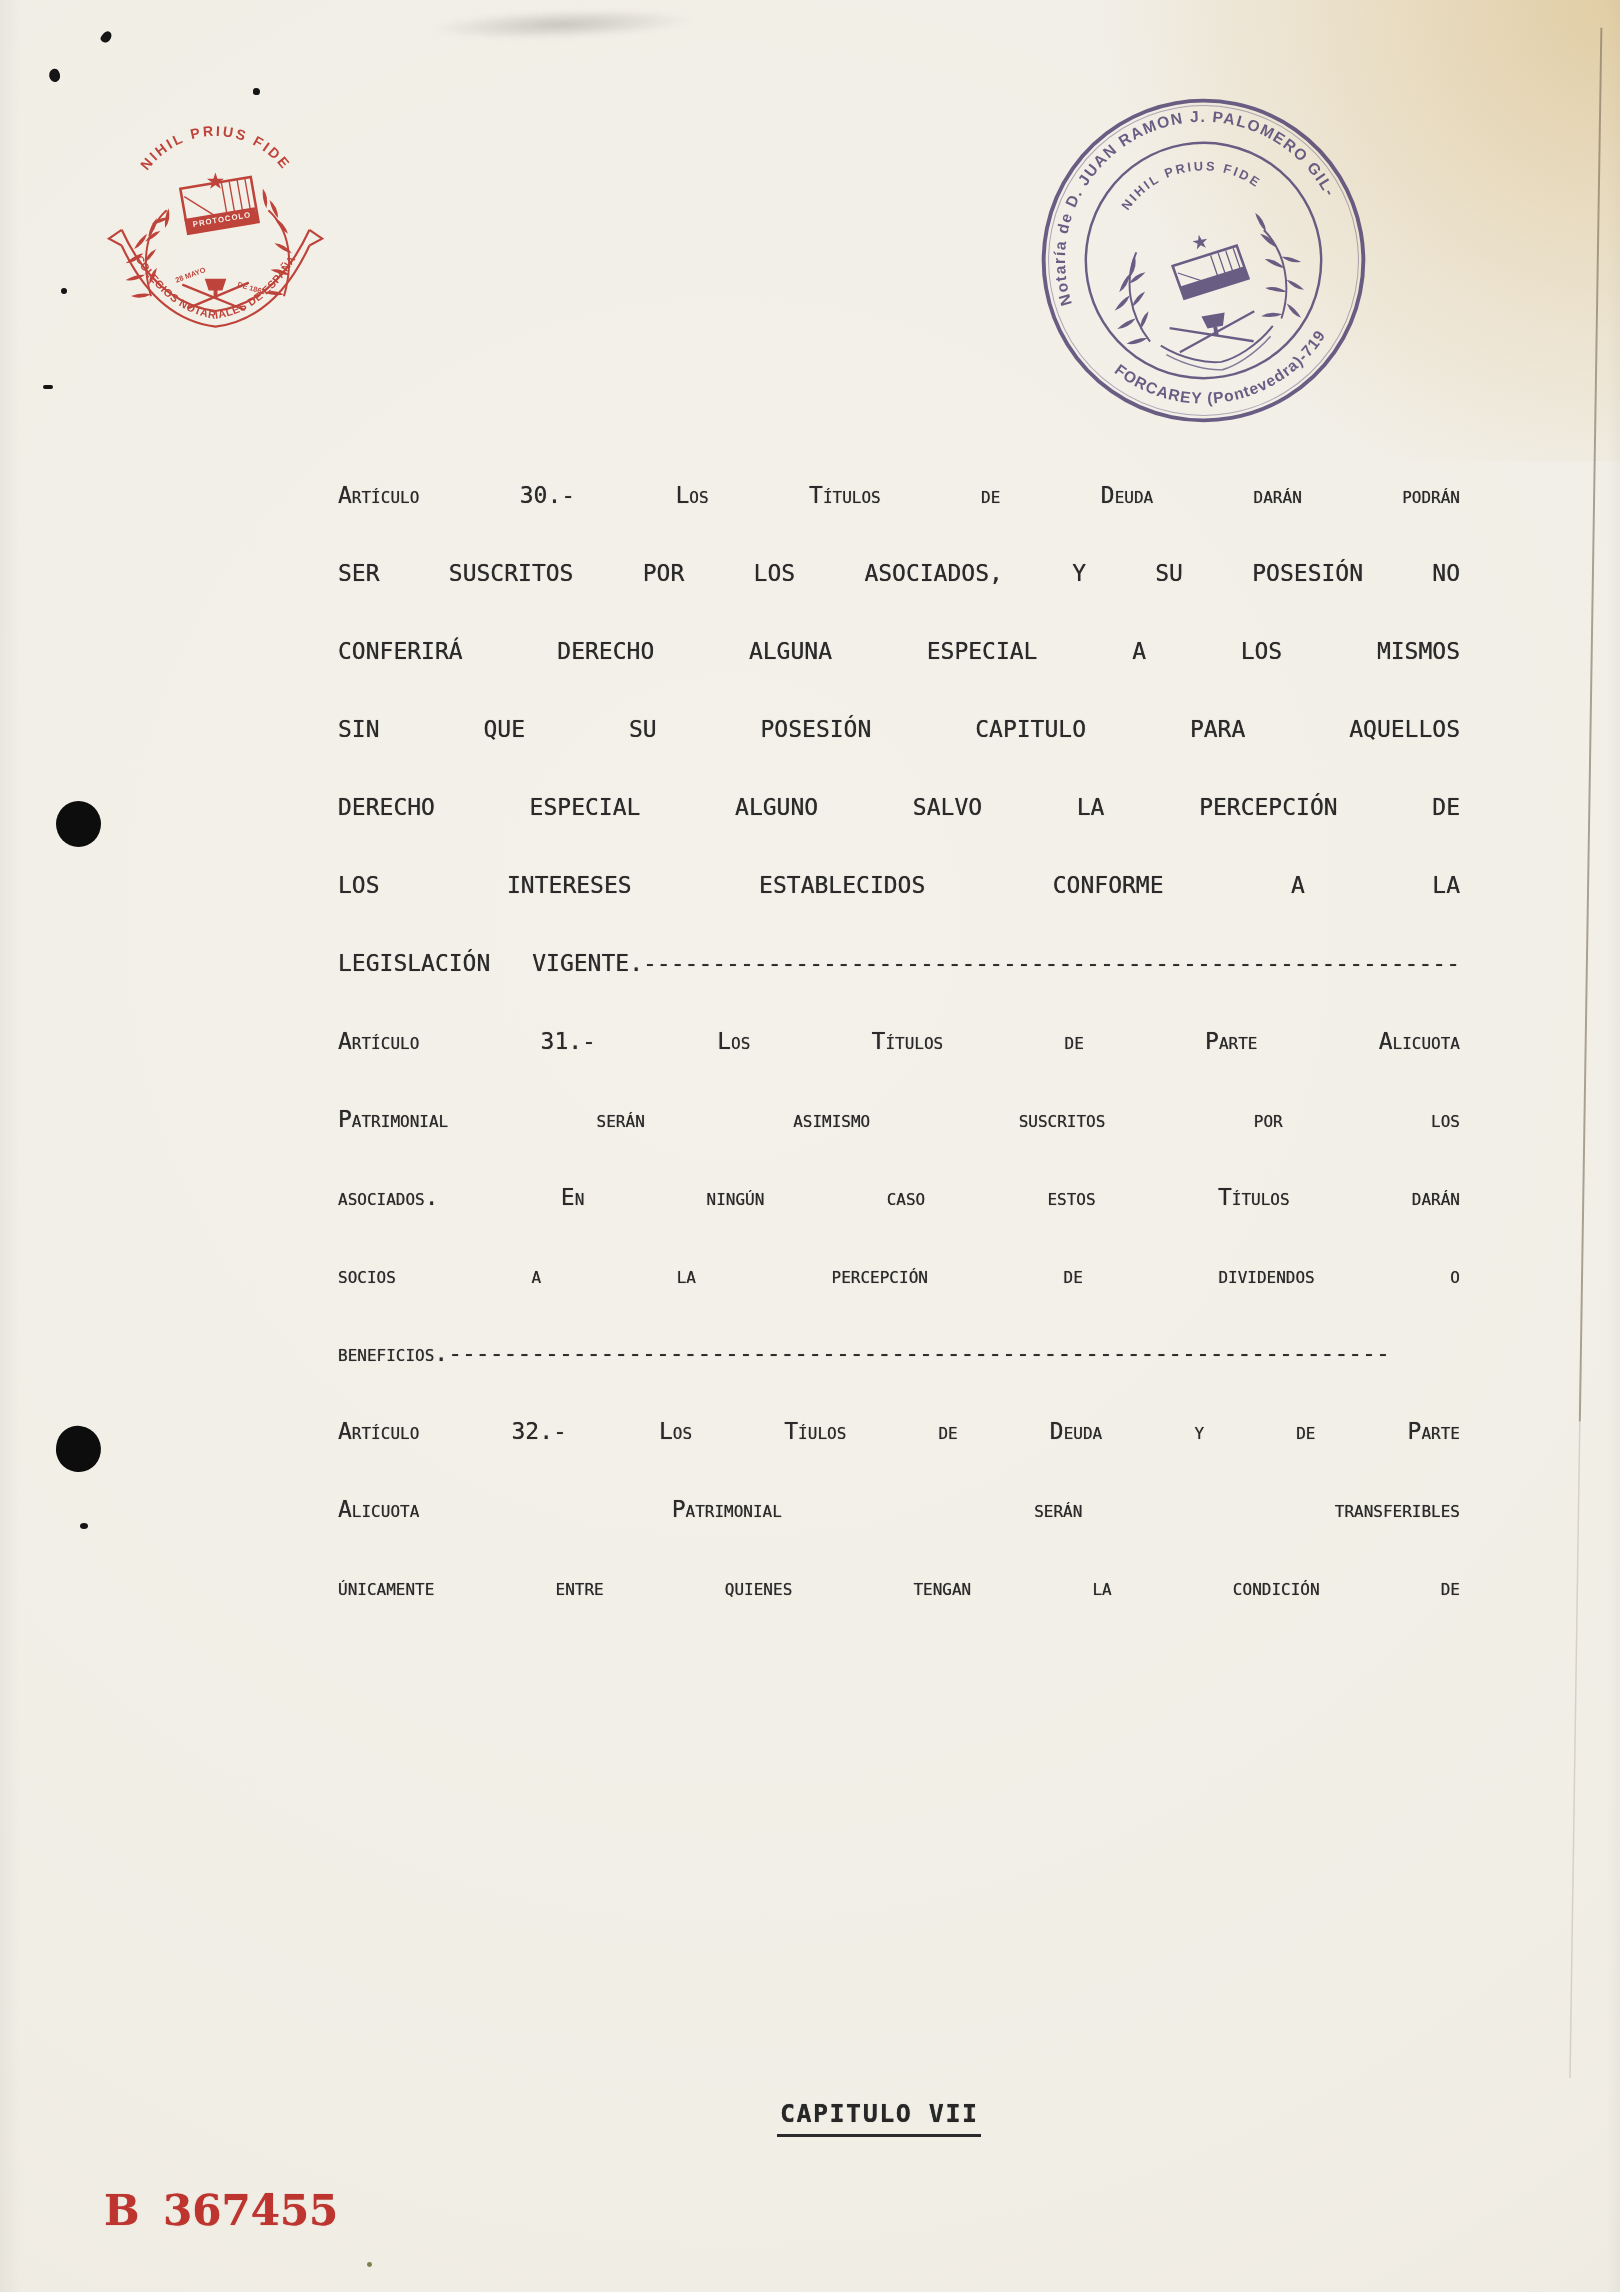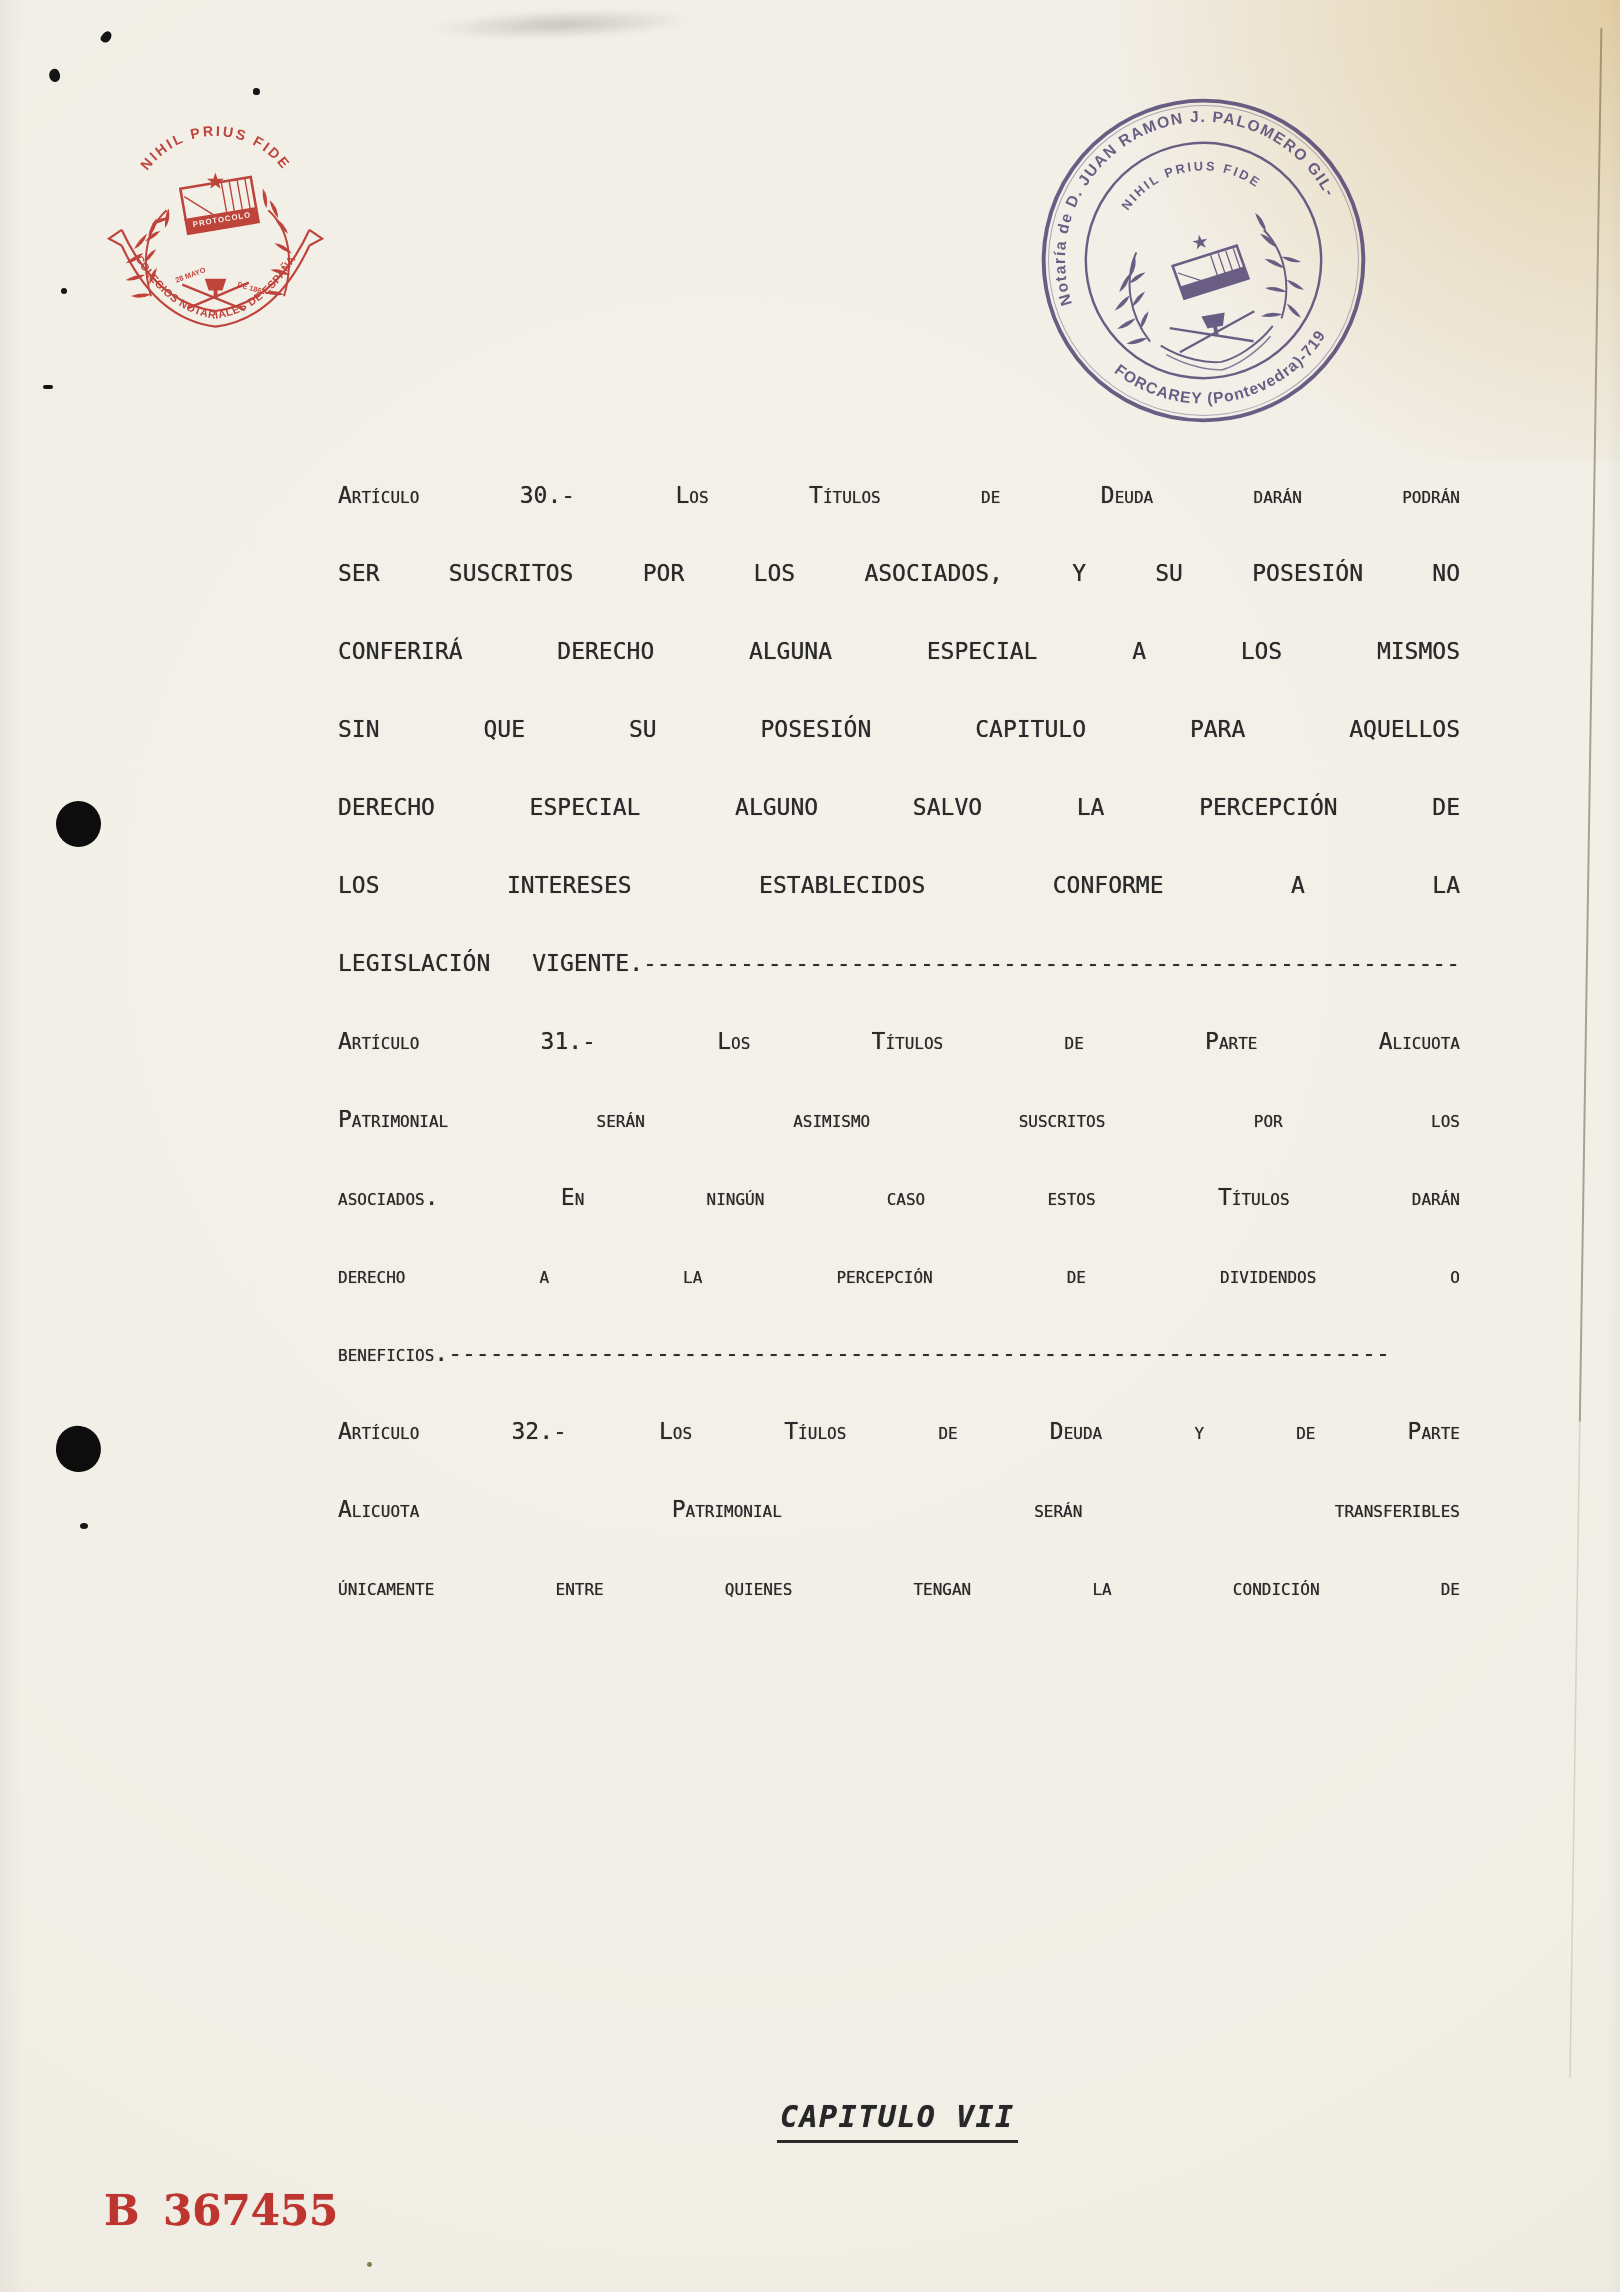--- a/index.html
+++ b/index.html
@@ -36,26 +36,25 @@
     font-size:23px;
     font-variant:small-caps;
     text-align:justify;
     text-align-last:justify;
     text-shadow:0 0 0.7px rgba(35,35,35,.75);
     white-space:normal;
   }
   .tline .bold{font-weight:normal;}
   .chapter{
     position:absolute;left:777px;top:2099px;
-    font-size:30px;font-weight:bold;letter-spacing:1.5px;
+    font-size:25px;font-weight:bold;letter-spacing:1.5px;
     color:#272727;
     border-bottom:3.4px solid #2b2b2b;
     padding:0 2.9px 5.9px 2.9px;
     text-shadow:0 0 0.7px rgba(35,35,35,.75);
-    font-style:italic;
   }
   .serial{
     position:absolute;left:104px;top:2186px;
     font-family:"DejaVu Serif", serif;font-weight:bold;
     font-size:42px;color:#bd352e;
     display:flex;gap:23.5px;
     text-shadow:0 0 0.8px rgba(170,40,35,.8);
   }
   .holedot{
     position:absolute;width:45px;height:46px;border-radius:50%;
@@ -205,21 +204,21 @@
         <div class="tline"><span class="bold">Artículo 30.-</span> <span>Los Títulos de Deuda darán podrán</span></div>
         <div class="tline"><span>SER SUSCRITOS POR LOS ASOCIADOS, Y SU POSESIÓN NO</span></div>
         <div class="tline"><span>CONFERIRÁ DERECHO ALGUNA ESPECIAL A LOS MISMOS</span></div>
         <div class="tline"><span>SIN QUE SU POSESIÓN CAPITULO PARA AQUELLOS</span></div>
         <div class="tline"><span>DERECHO ESPECIAL ALGUNO SALVO LA PERCEPCIÓN DE</span></div>
         <div class="tline"><span>LOS INTERESES ESTABLECIDOS CONFORME A LA</span></div>
         <div class="tline"><span>LEGISLACIÓN VIGENTE.-----------------------------------------------------------</span></div>
         <div class="tline"><span class="bold">Artículo 31.-</span> <span>Los Títulos de Parte Alicuota</span></div>
         <div class="tline"><span>Patrimonial serán asimismo suscritos por los</span></div>
         <div class="tline"><span>asociados. En ningún caso estos Títulos darán</span></div>
-        <div class="tline"><span>derecho a la percepción de dividendos o</span></div>
+        <div class="tline"><span>socios a la percepción de dividendos o</span></div>
         <div class="tline"><span>beneficios.--------------------------------------------------------------------</span></div>
         <div class="tline"><span class="bold">Artículo 32.-</span> <span>Los Tíulos de Deuda y de Parte</span></div>
         <div class="tline"><span>Alicuota Patrimonial serán transferibles</span></div>
         <div class="tline"><span>únicamente entre quienes tengan la condición de</span></div>
       </div>
   </div>
 
   <div class="chapter">CAPITULO VII</div>
 
   <div class="serial">

